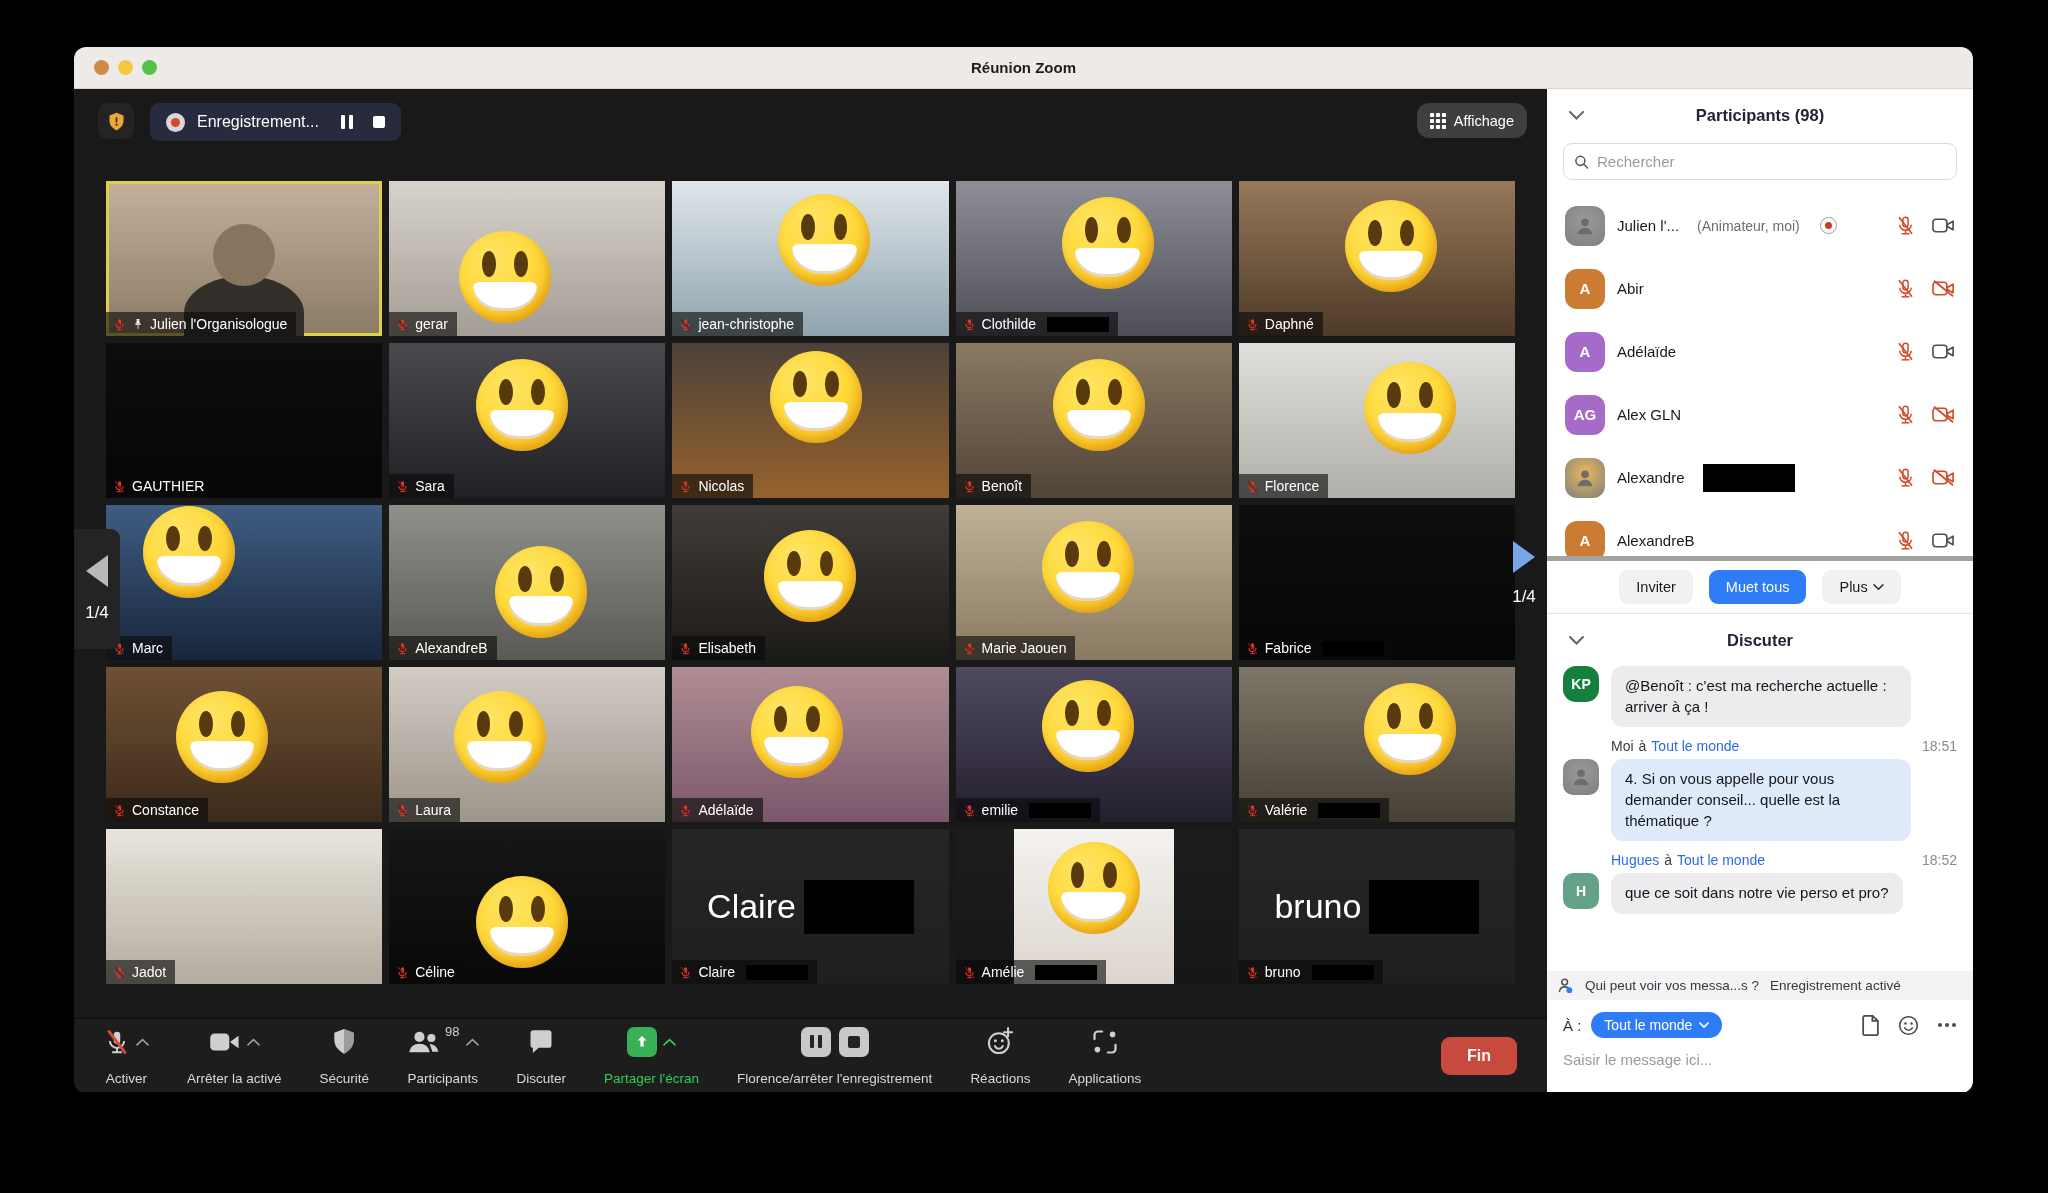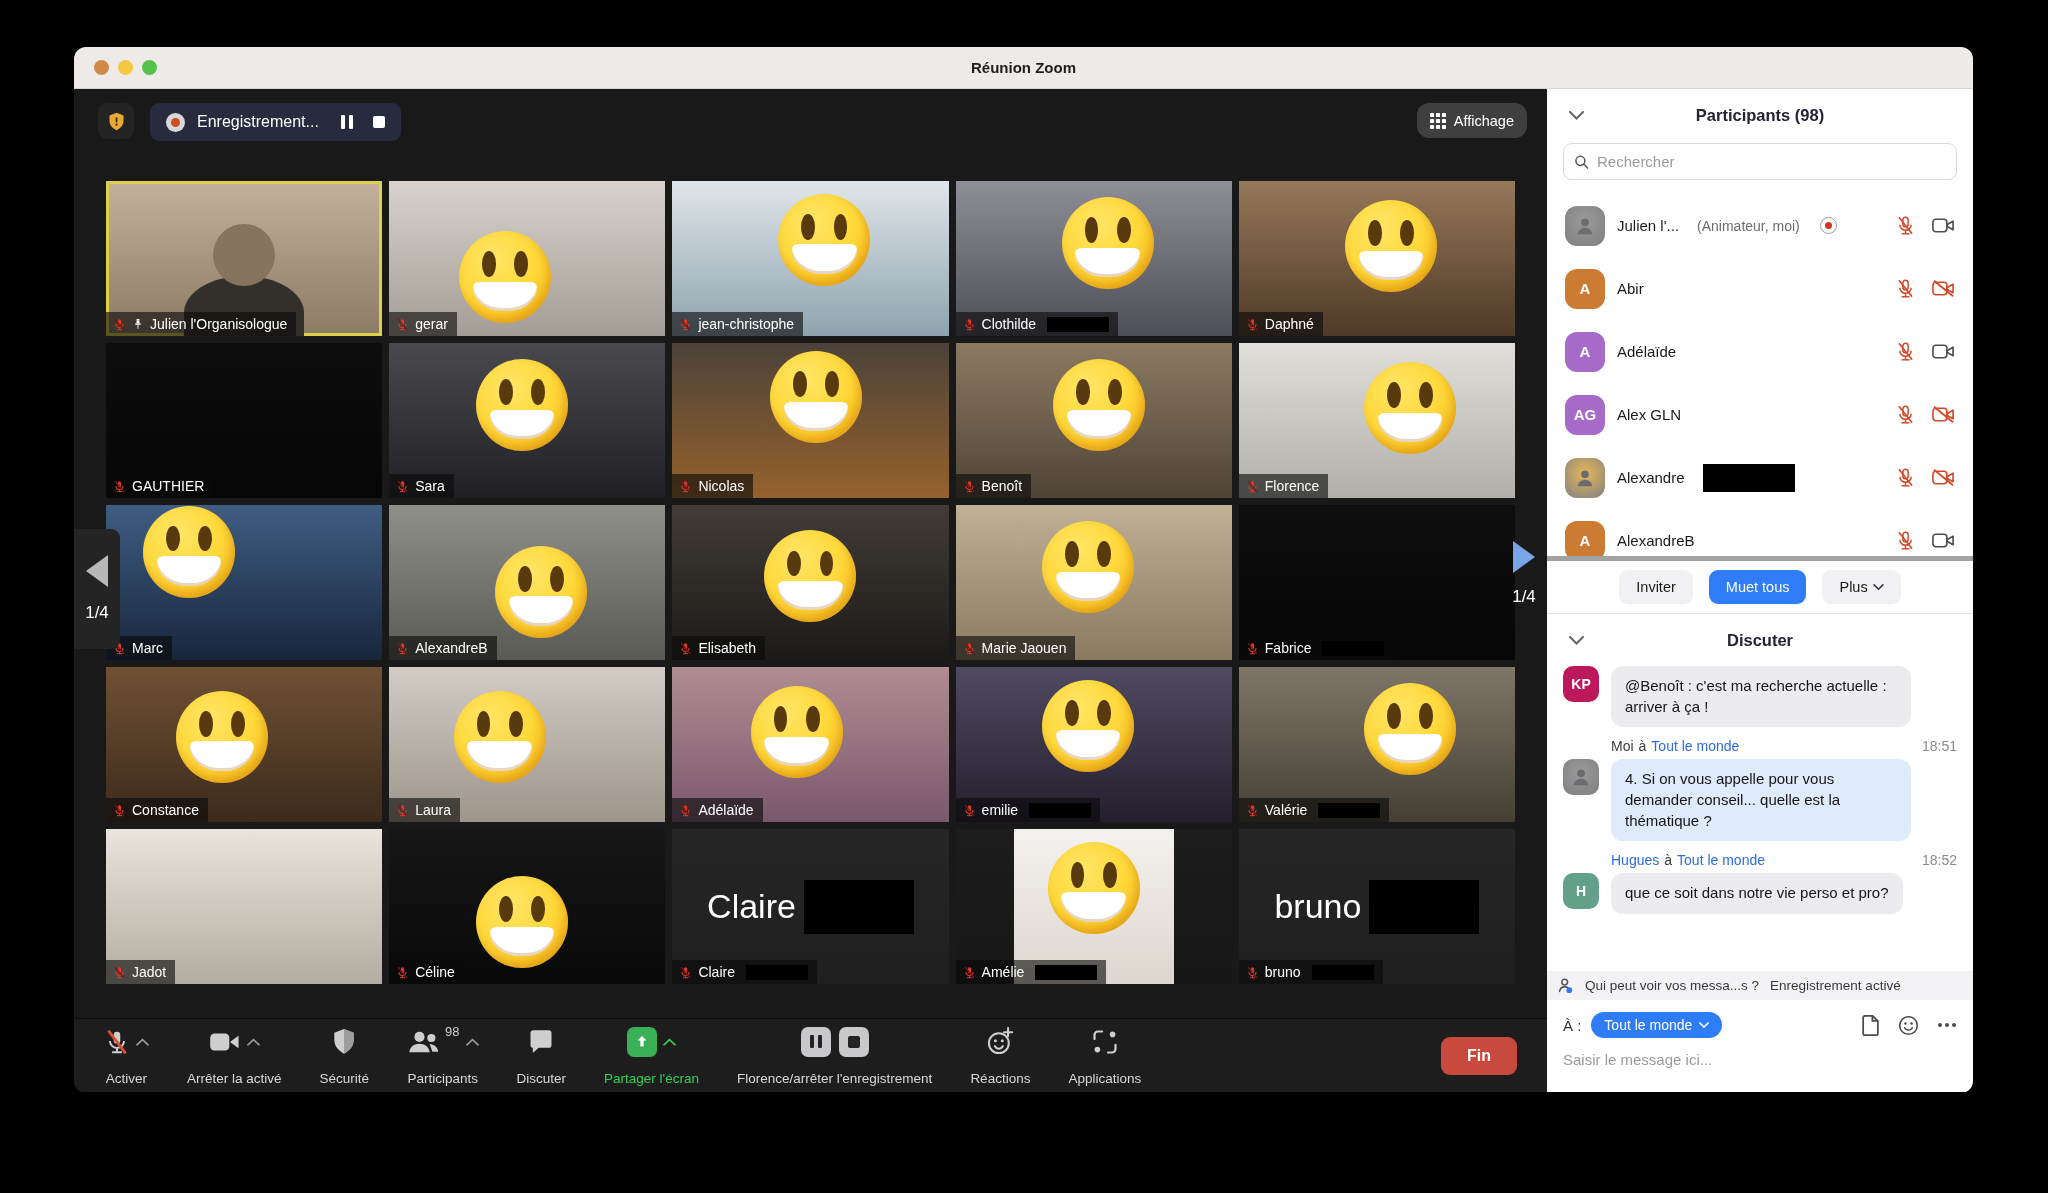--- a/index.html
+++ b/index.html
@@ -877,21 +877,21 @@
         <div class="sec-head">
           <span class="chevd">
               <svg width="15" height="9" viewBox="0 0 15 9">
                 <path d="M1 1l6.5 6.5L14 1" fill="none" stroke="#666" stroke-width="2" stroke-linecap="round"></path>
               </svg>
             </span>
           <span>Discuter</span>
         </div>
         <div class="msgs" id="msgs">
             <div class="mrow">
-              <span class="cavatar" style="background: #be185d;">KP</span>
+              <span class="cavatar" style="background: #15803d; border-radius: 13px;">KP</span>
               <div class="bubble gray">@Benoît : c'est ma recherche actuelle : arriver à ça !</div>
             </div>
             <div class="meta">
               <span class="">Moi</span>
               <span class="sep">à</span>
               <span class="lnk">Tout le monde</span>
               <span class="time">18:51</span>
             </div>
             <div class="mrow">
               <span class="cavatar" style="background: radial-gradient(circle at 50% 38%, rgb(154, 154, 154) 0%, rgb(127, 127, 127) 100%);">

